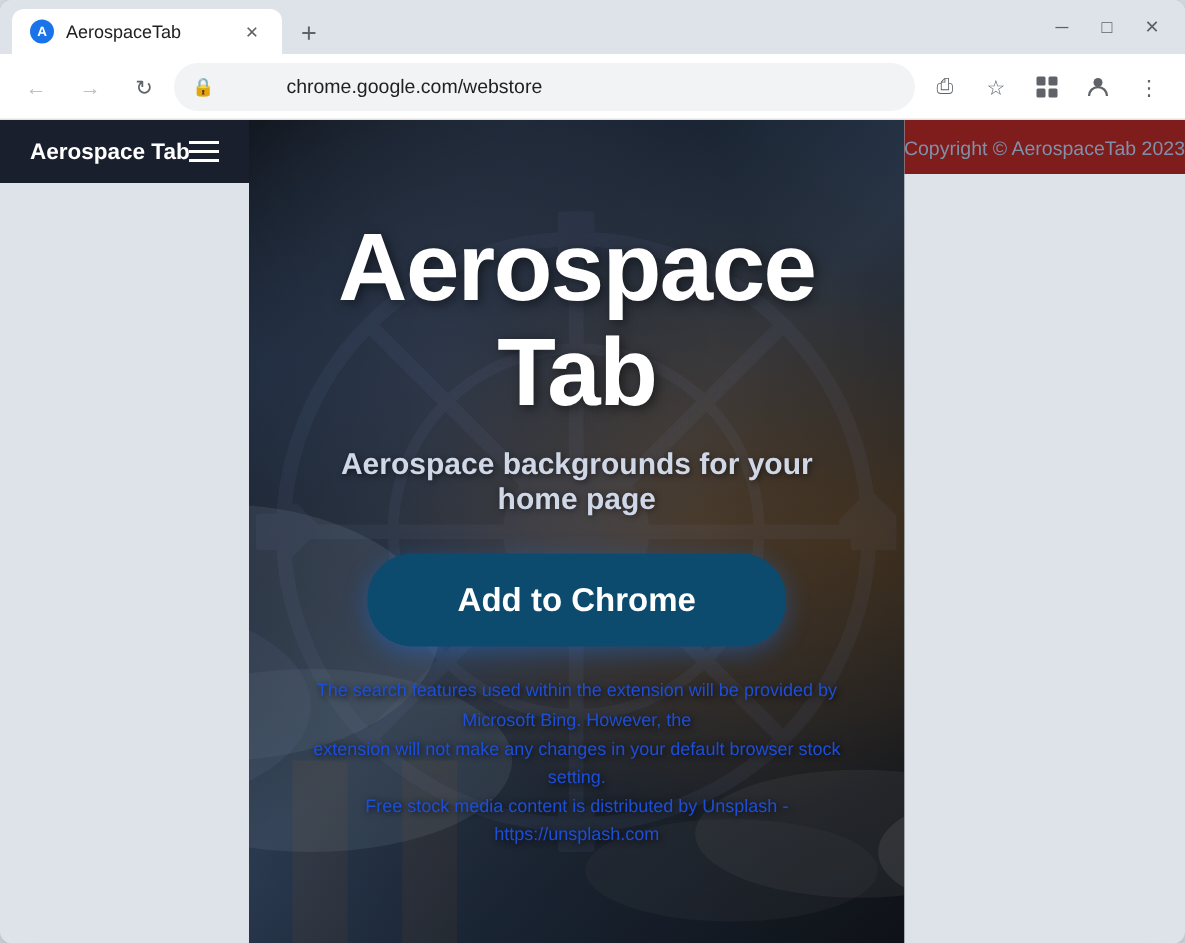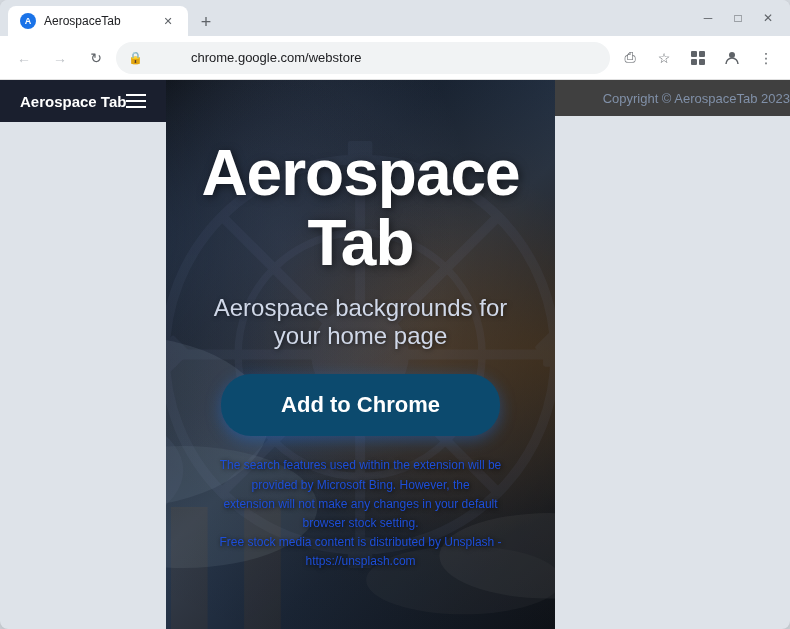--- a/index.html
+++ b/index.html
@@ -260,23 +260,23 @@
     .hero-title {
       font-size: 64px;
       font-weight: 900;
       color: #ffffff;
       text-shadow: 2px 2px 8px rgba(0,0,0,0.5);
       letter-spacing: -1px;
       line-height: 1.1;
     }
 
     .hero-subtitle {
-      font-size: 24px;
+      font-size: 20px;
       color: #d0d8e8;
-      font-weight: 400;
+      font-weight: 700;
       text-shadow: 1px 1px 4px rgba(0,0,0,0.5);
     }
 
     .cta-button {
       background: #0c4a6e;
       color: #ffffff;
       border: none;
       border-radius: 30px;
       padding: 18px 60px;
       font-size: 22px;
@@ -293,25 +293,24 @@
       text-align: center;
       max-width: 520px;
       line-height: 1.6;
       text-shadow: 1px 1px 4px rgba(0,0,0,0.8);
       margin-top: 4px;
     }
 
     
     .ext-footer {
       height: 36px;
-      background: #404040;
-      display: flex;
-      align-items: center;
-      justify-content: center;
-      padding-left: 48px;
+      background: #7f1d1d;
+      display: flex;
+      align-items: center;
+      justify-content: center;
     }
 
     .ext-footer-text {
       color: #8090a8;
       font-size: 13px;
     }
 
     
     .scene-svg {
       position: absolute;

